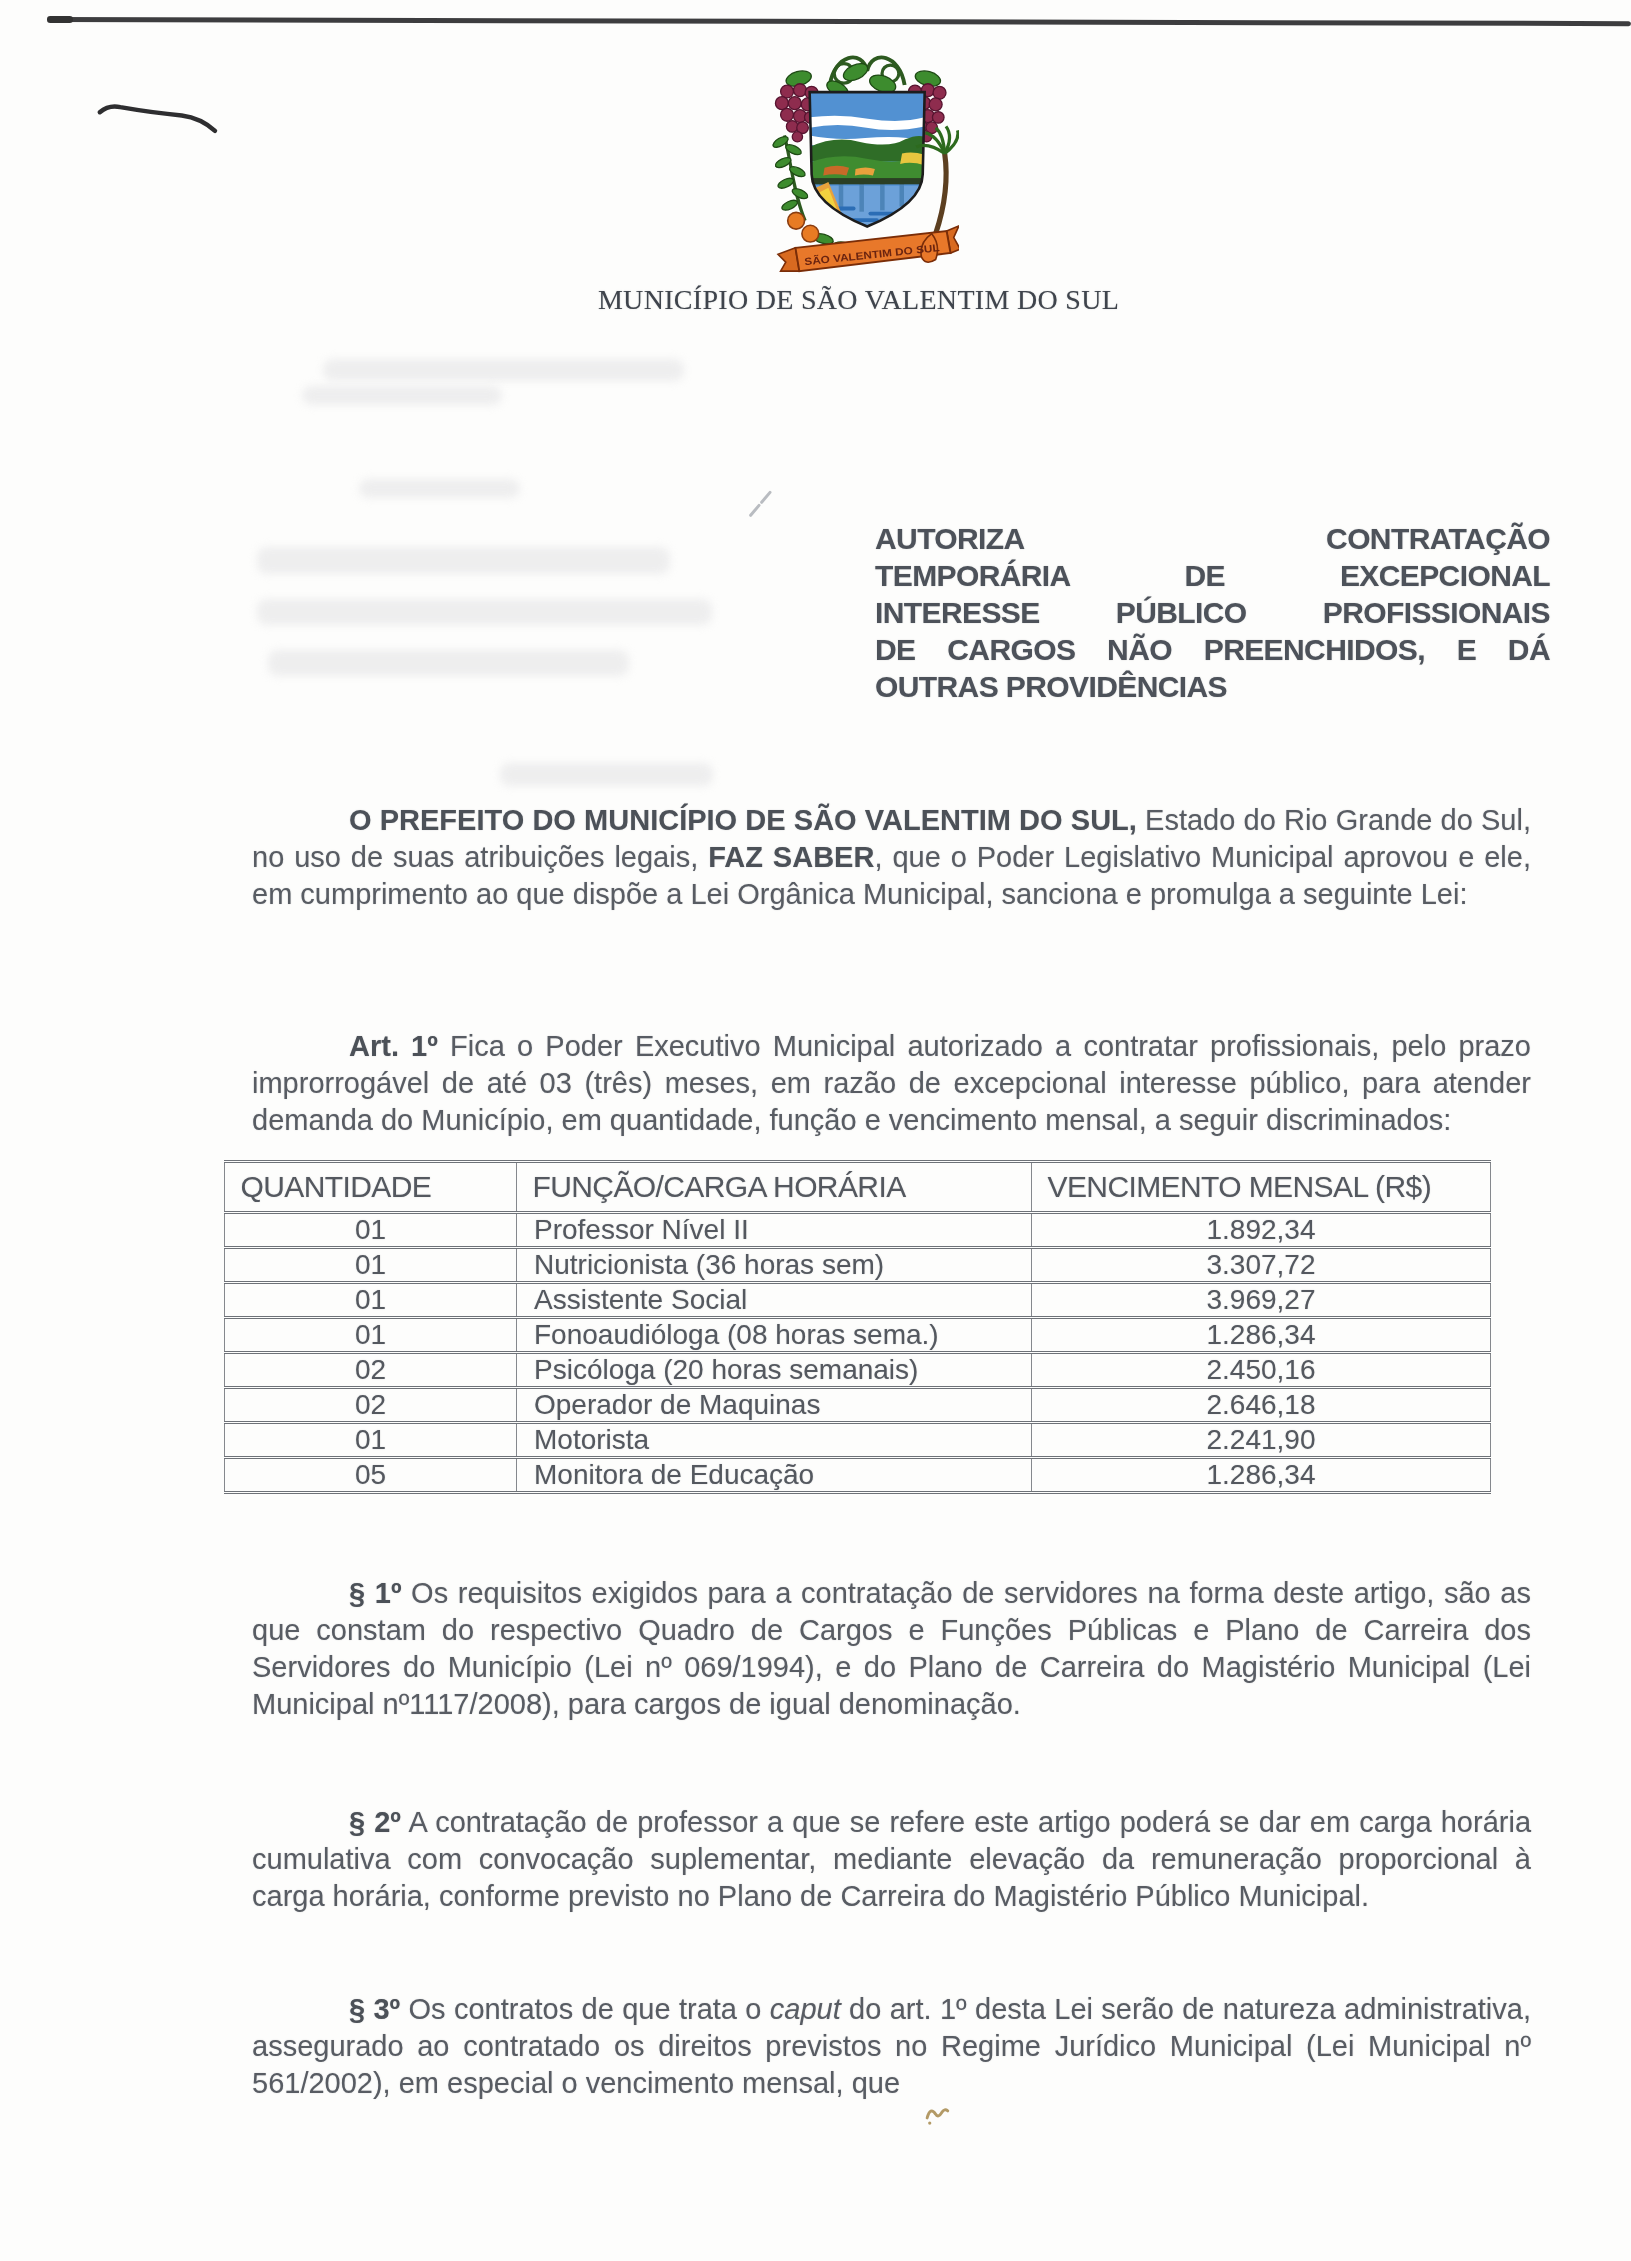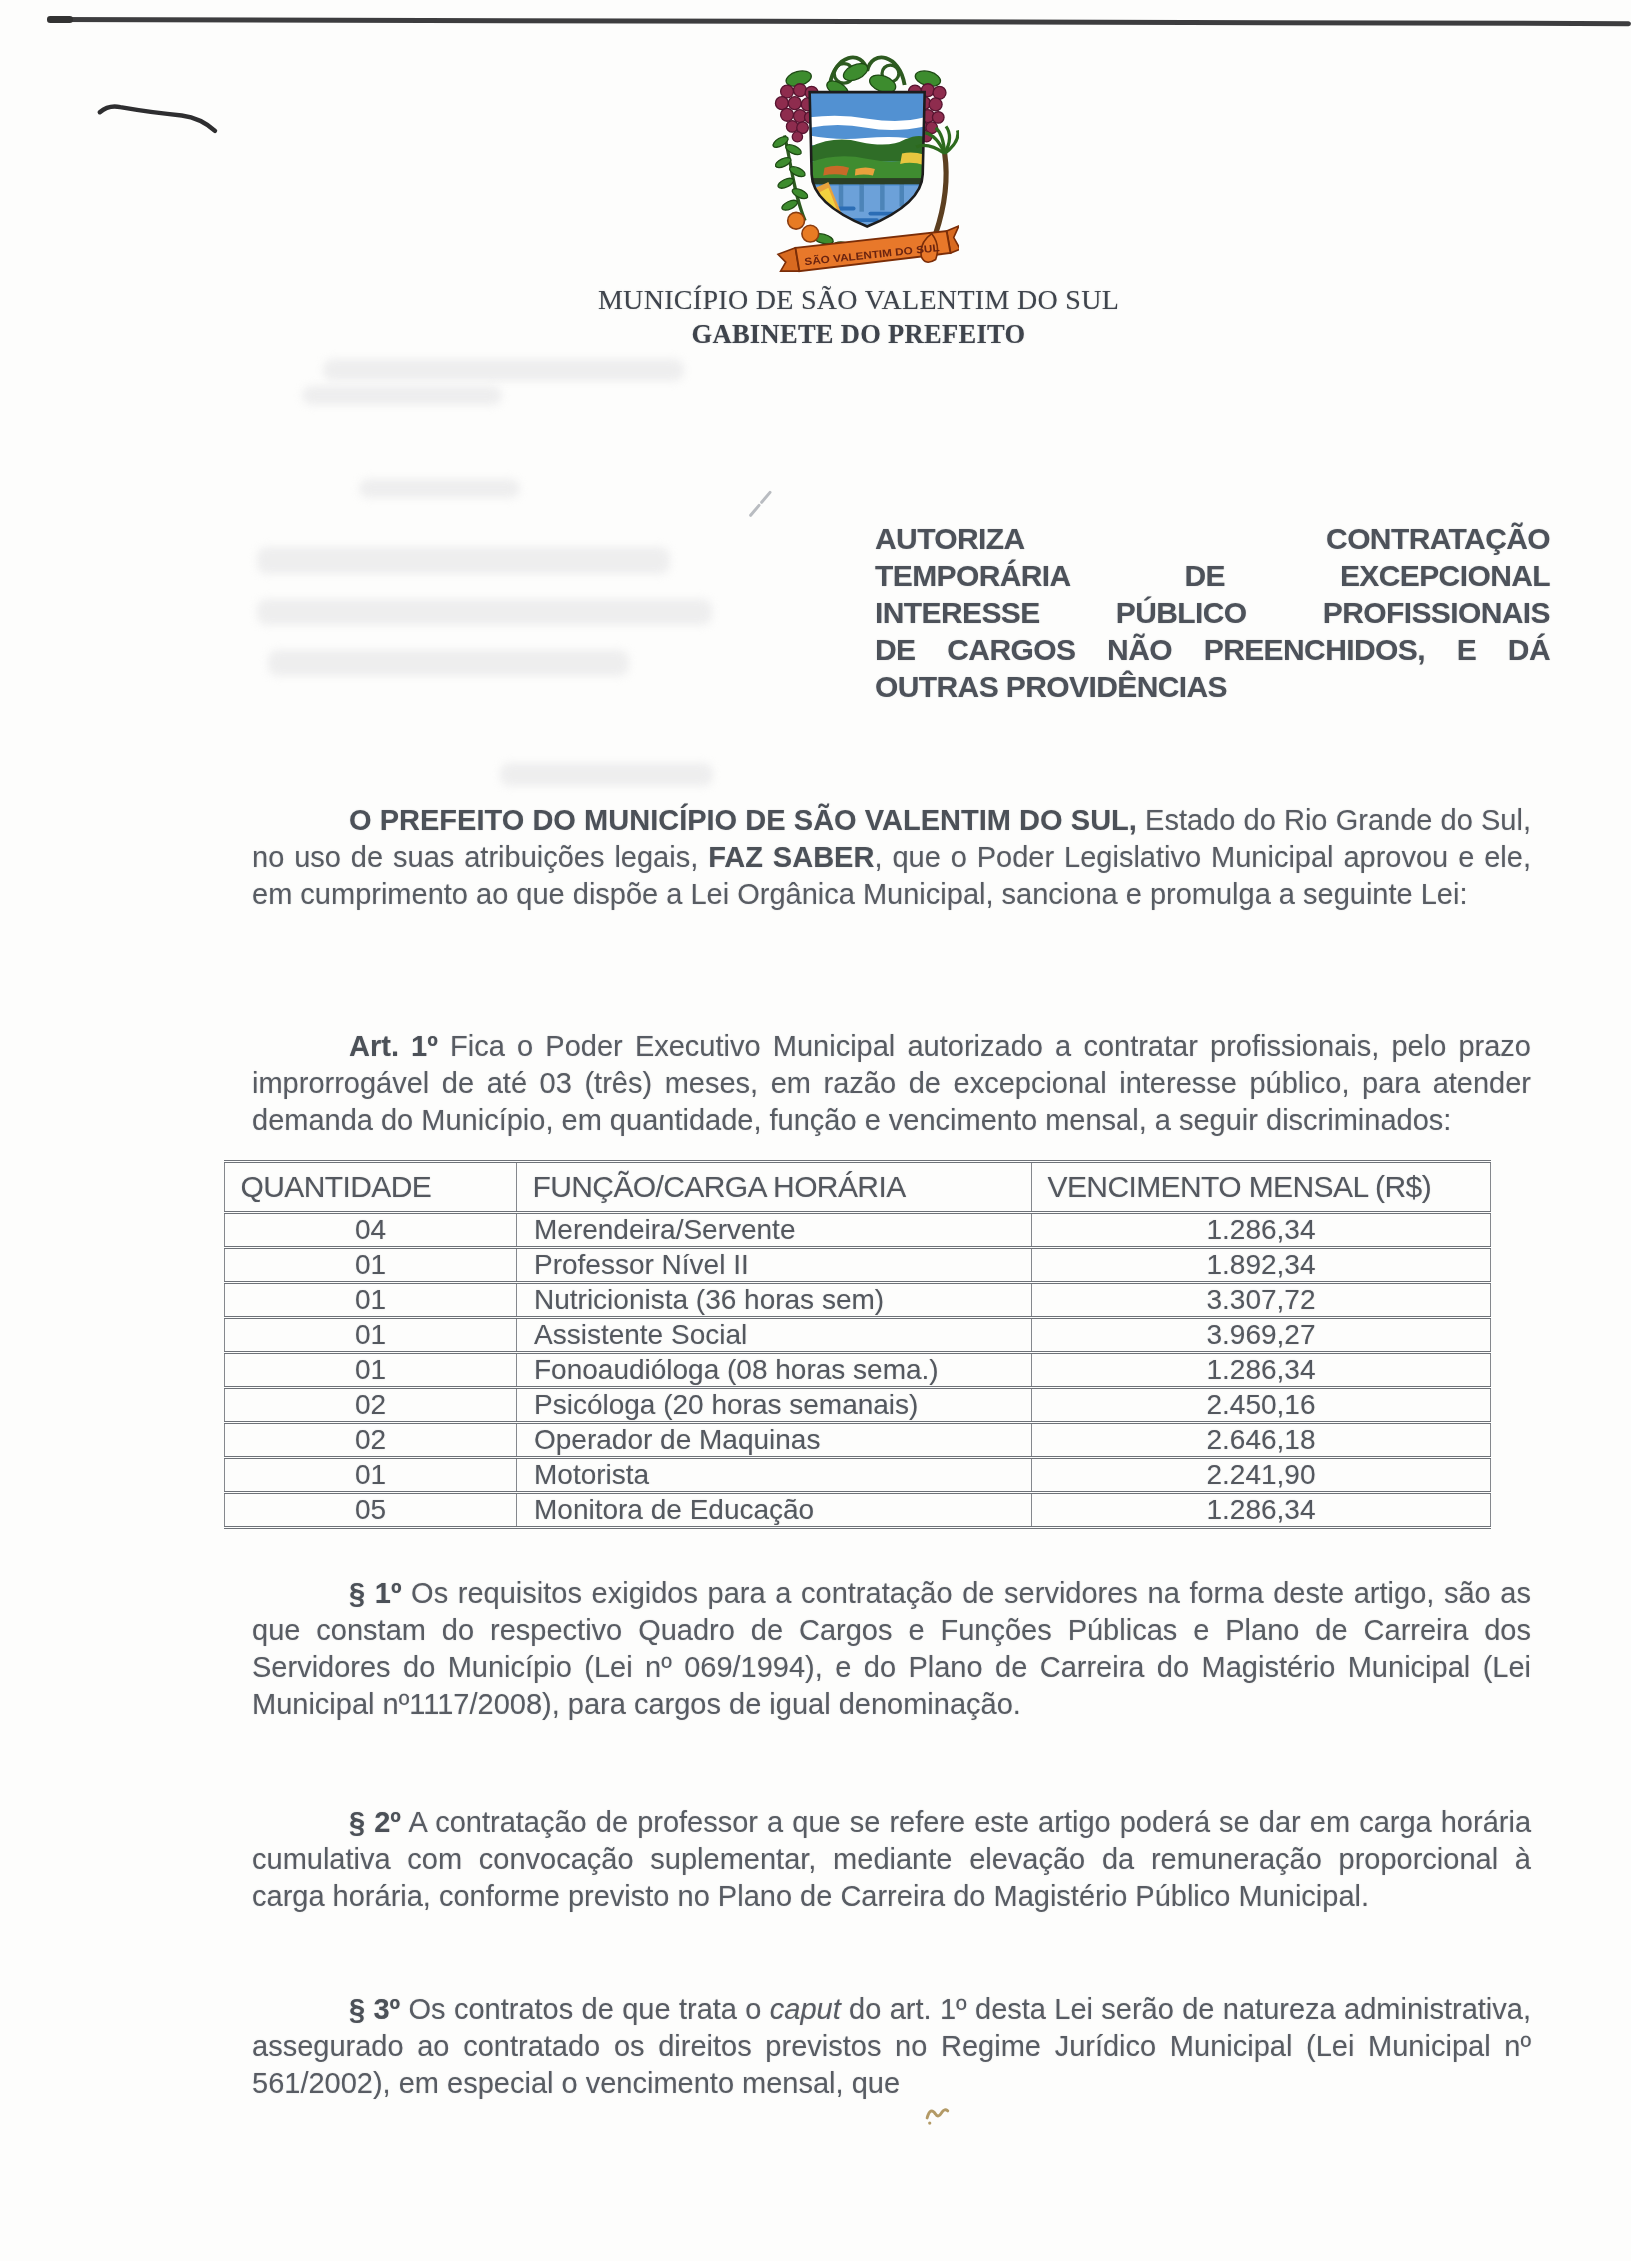--- a/index.html
+++ b/index.html
@@ -199,21 +199,20 @@
       <path d="M47,314 L20,324 L32,336 L24,350 L53,350 Z" fill="#d86a20" stroke="#7a2d08" stroke-width="2.5"></path>
       <path d="M281,288 L300,280 L292,298 L302,316 L287,322 Z" fill="#d86a20" stroke="#7a2d08" stroke-width="2.5"></path>
       <path d="M47,314 L281,288 L287,322 L53,350 Z" fill="#e8782a" stroke="#7a2d08" stroke-width="3"></path>
       <path d="M258,292 q14,18 6,40 q-16,10 -22,-4 q-4,-22 16,-36 Z" fill="#e8782a" stroke="#7a2d08" stroke-width="2.5"></path>
       <text x="166" y="330" transform="rotate(-6 166 330)" font-size="16" fill="#6b2410" text-anchor="middle" textLength="210" lengthAdjust="spacingAndGlyphs">SÃO VALENTIM DO SUL</text>
     </g>
   </svg>
 
   <div class="hdr">
     <div class="hdr-line">MUNICÍPIO DE SÃO VALENTIM DO SUL</div>
-    <div class="hdr-line bold">GABINETE DO PREFEITO</div>
   </div>
 
 
   <div class="summary">
     <div class="line">AUTORIZA CONTRATAÇÃO</div>
     <div class="line">TEMPORÁRIA DE EXCEPCIONAL</div>
     <div class="line">INTERESSE PÚBLICO PROFISSIONAIS</div>
     <div class="line">DE CARGOS NÃO PREENCHIDOS, E DÁ</div>
     <div class="line last">OUTRAS PROVIDÊNCIAS</div>
   </div>
@@ -234,25 +233,20 @@
       </colgroup>
     <thead>
       <tr>
         <th>QUANTIDADE</th>
         <th>FUNÇÃO/CARGA HORÁRIA</th>
         <th>VENCIMENTO MENSAL (R$)</th>
       </tr>
     </thead>
     <tbody>
       <tr>
-        <td class="center">04</td>
-        <td class="left">Merendeira/Servente</td>
-        <td class="center">1.286,34</td>
-      </tr>
-      <tr>
         <td class="center">01</td>
         <td class="left">Professor Nível II</td>
         <td class="center">1.892,34</td>
       </tr>
       <tr>
         <td class="center">01</td>
         <td class="left">Nutricionista (36 horas sem)</td>
         <td class="center">3.307,72</td>
       </tr>
       <tr>

